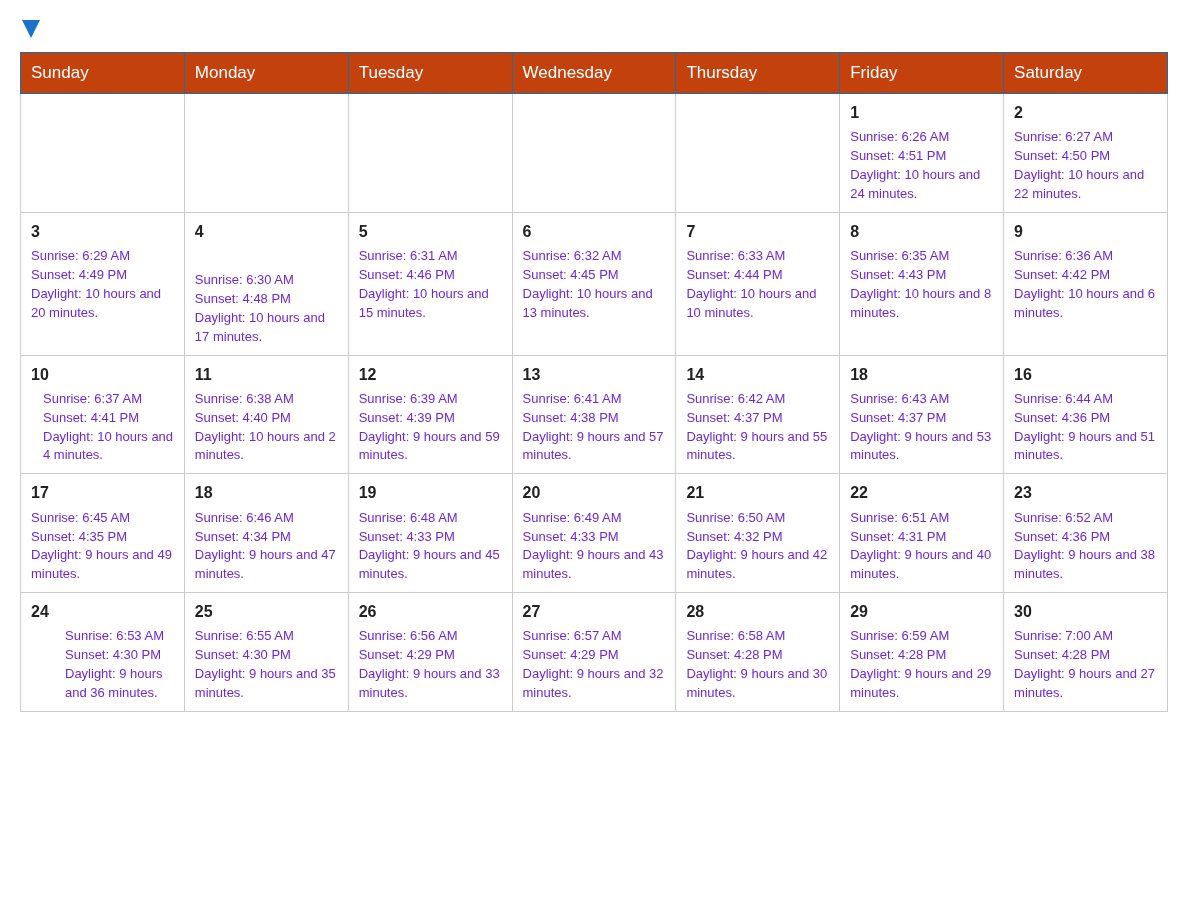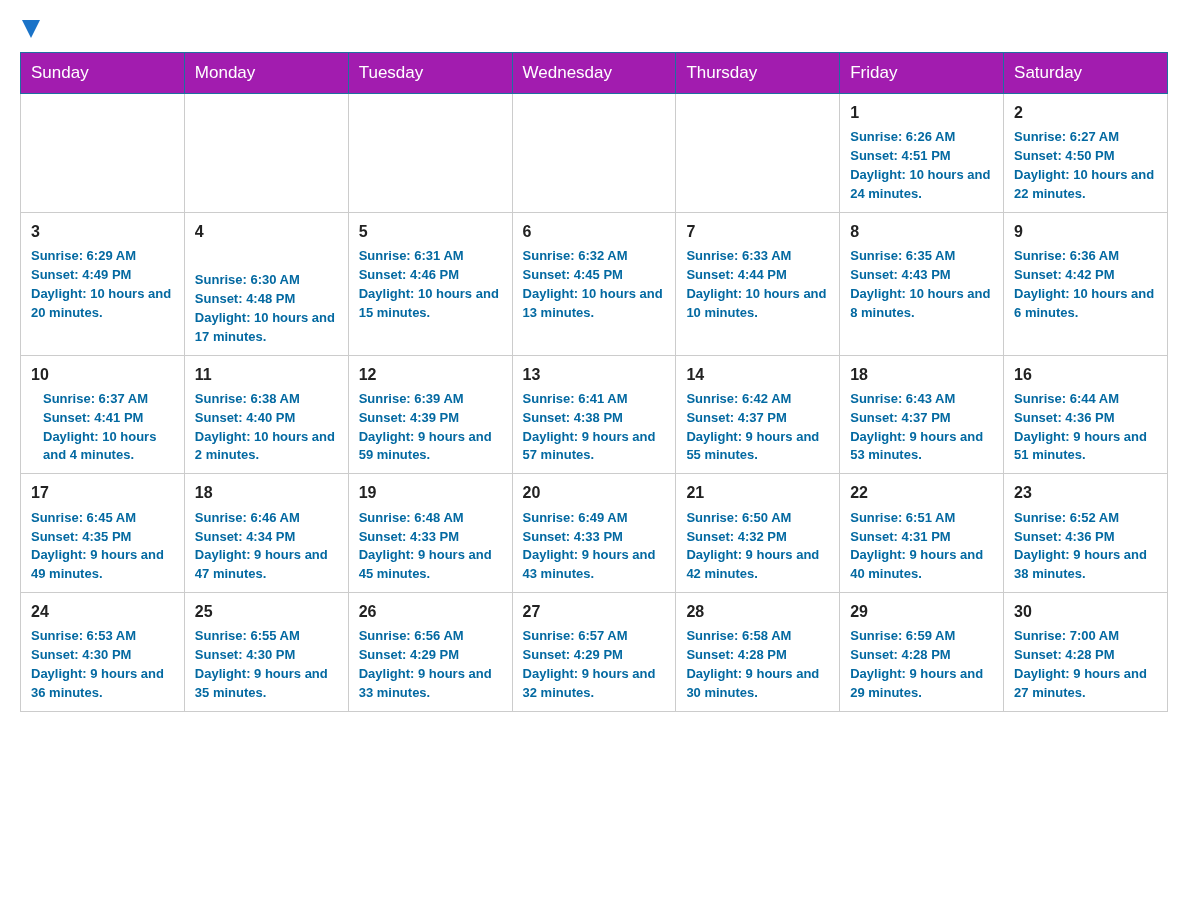--- a/index.html
+++ b/index.html
@@ -29,21 +29,21 @@
       font-size: 22px;
       color: #333;
       font-style: italic;
     }
     .calendar {
       width: 100%;
       border-collapse: collapse;
       border: 1px solid #999;
     }
     .calendar th {
-      background-color: #a21caf;
+      background-color: #c2410c;
       color: #fff;
       font-size: 17px;
       font-weight: normal;
       padding: 10px 10px;
       text-align: left;
       border: 1px solid #1e6fa0;
     }
     .calendar td {
       vertical-align: top;
       padding: 8px 10px;
@@ -57,23 +57,22 @@
     }
     .day-number {
       font-size: 16px;
       font-weight: bold;
       color: #222;
       display: block;
       margin-bottom: 4px;
     }
     .day-info {
       font-size: 13px;
-      color: #0369a1;
+      color: #6d28d9;
       line-height: 1.45;
-      font-weight: bold;
     }
     .empty-cell {
       background: #fff;
     }
     .logo-container {
       display: flex;
       flex-direction: column;
       line-height: 1.0;
     }
     .logo-row1 {
@@ -272,21 +271,21 @@
         <td>
           <span class="day-number">23</span>
           <div class="day-info" style="white-space: pre-line;">Sunrise: 6:52 AM
 Sunset: 4:36 PM
 Daylight: 9 hours and 38 minutes.</div>
         </td>
       </tr>
       <tr>
         <td>
           <span class="day-number">24</span>
-          <div class="day-info" style="white-space: pre-line;">Sunrise: 6:53 AM
+          <div class="day-info" style="white-space: pre-line; margin-left: 34px;">Sunrise: 6:53 AM
 Sunset: 4:30 PM
 Daylight: 9 hours and 36 minutes.</div>
         </td>
         <td>
           <span class="day-number">25</span>
           <div class="day-info" style="white-space: pre-line;">Sunrise: 6:55 AM
 Sunset: 4:30 PM
 Daylight: 9 hours and 35 minutes.</div>
         </td>
         <td>

